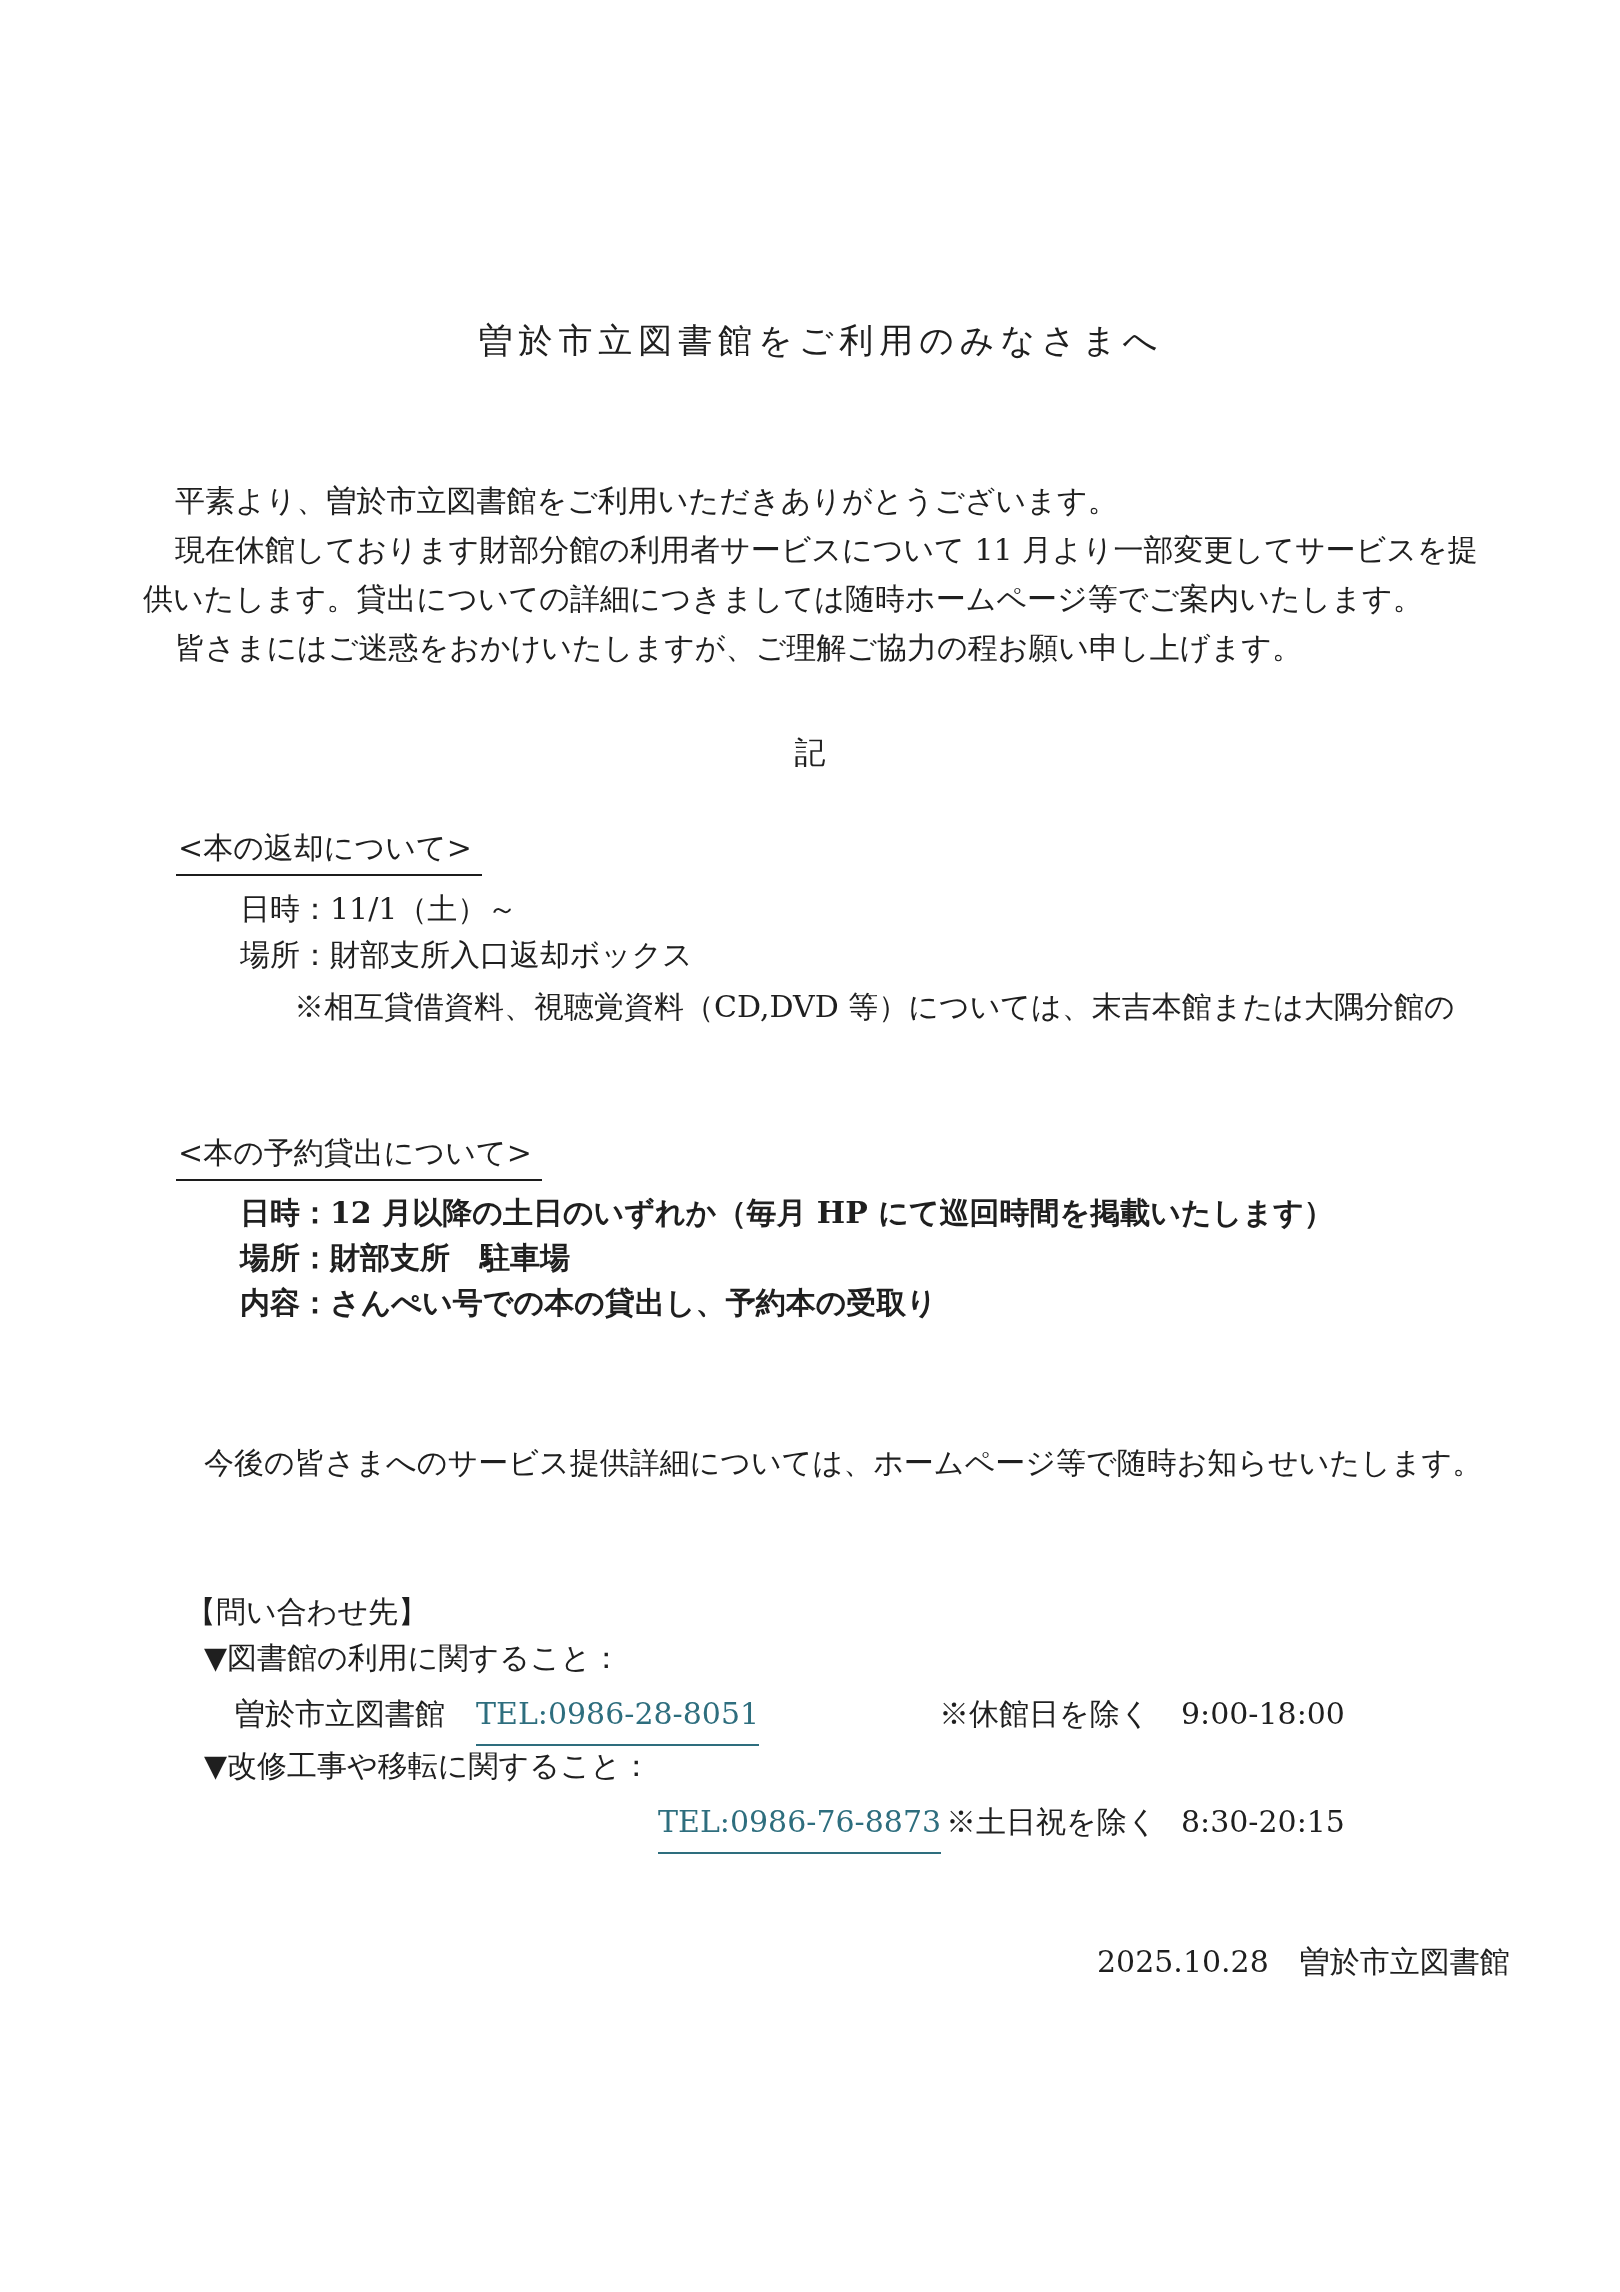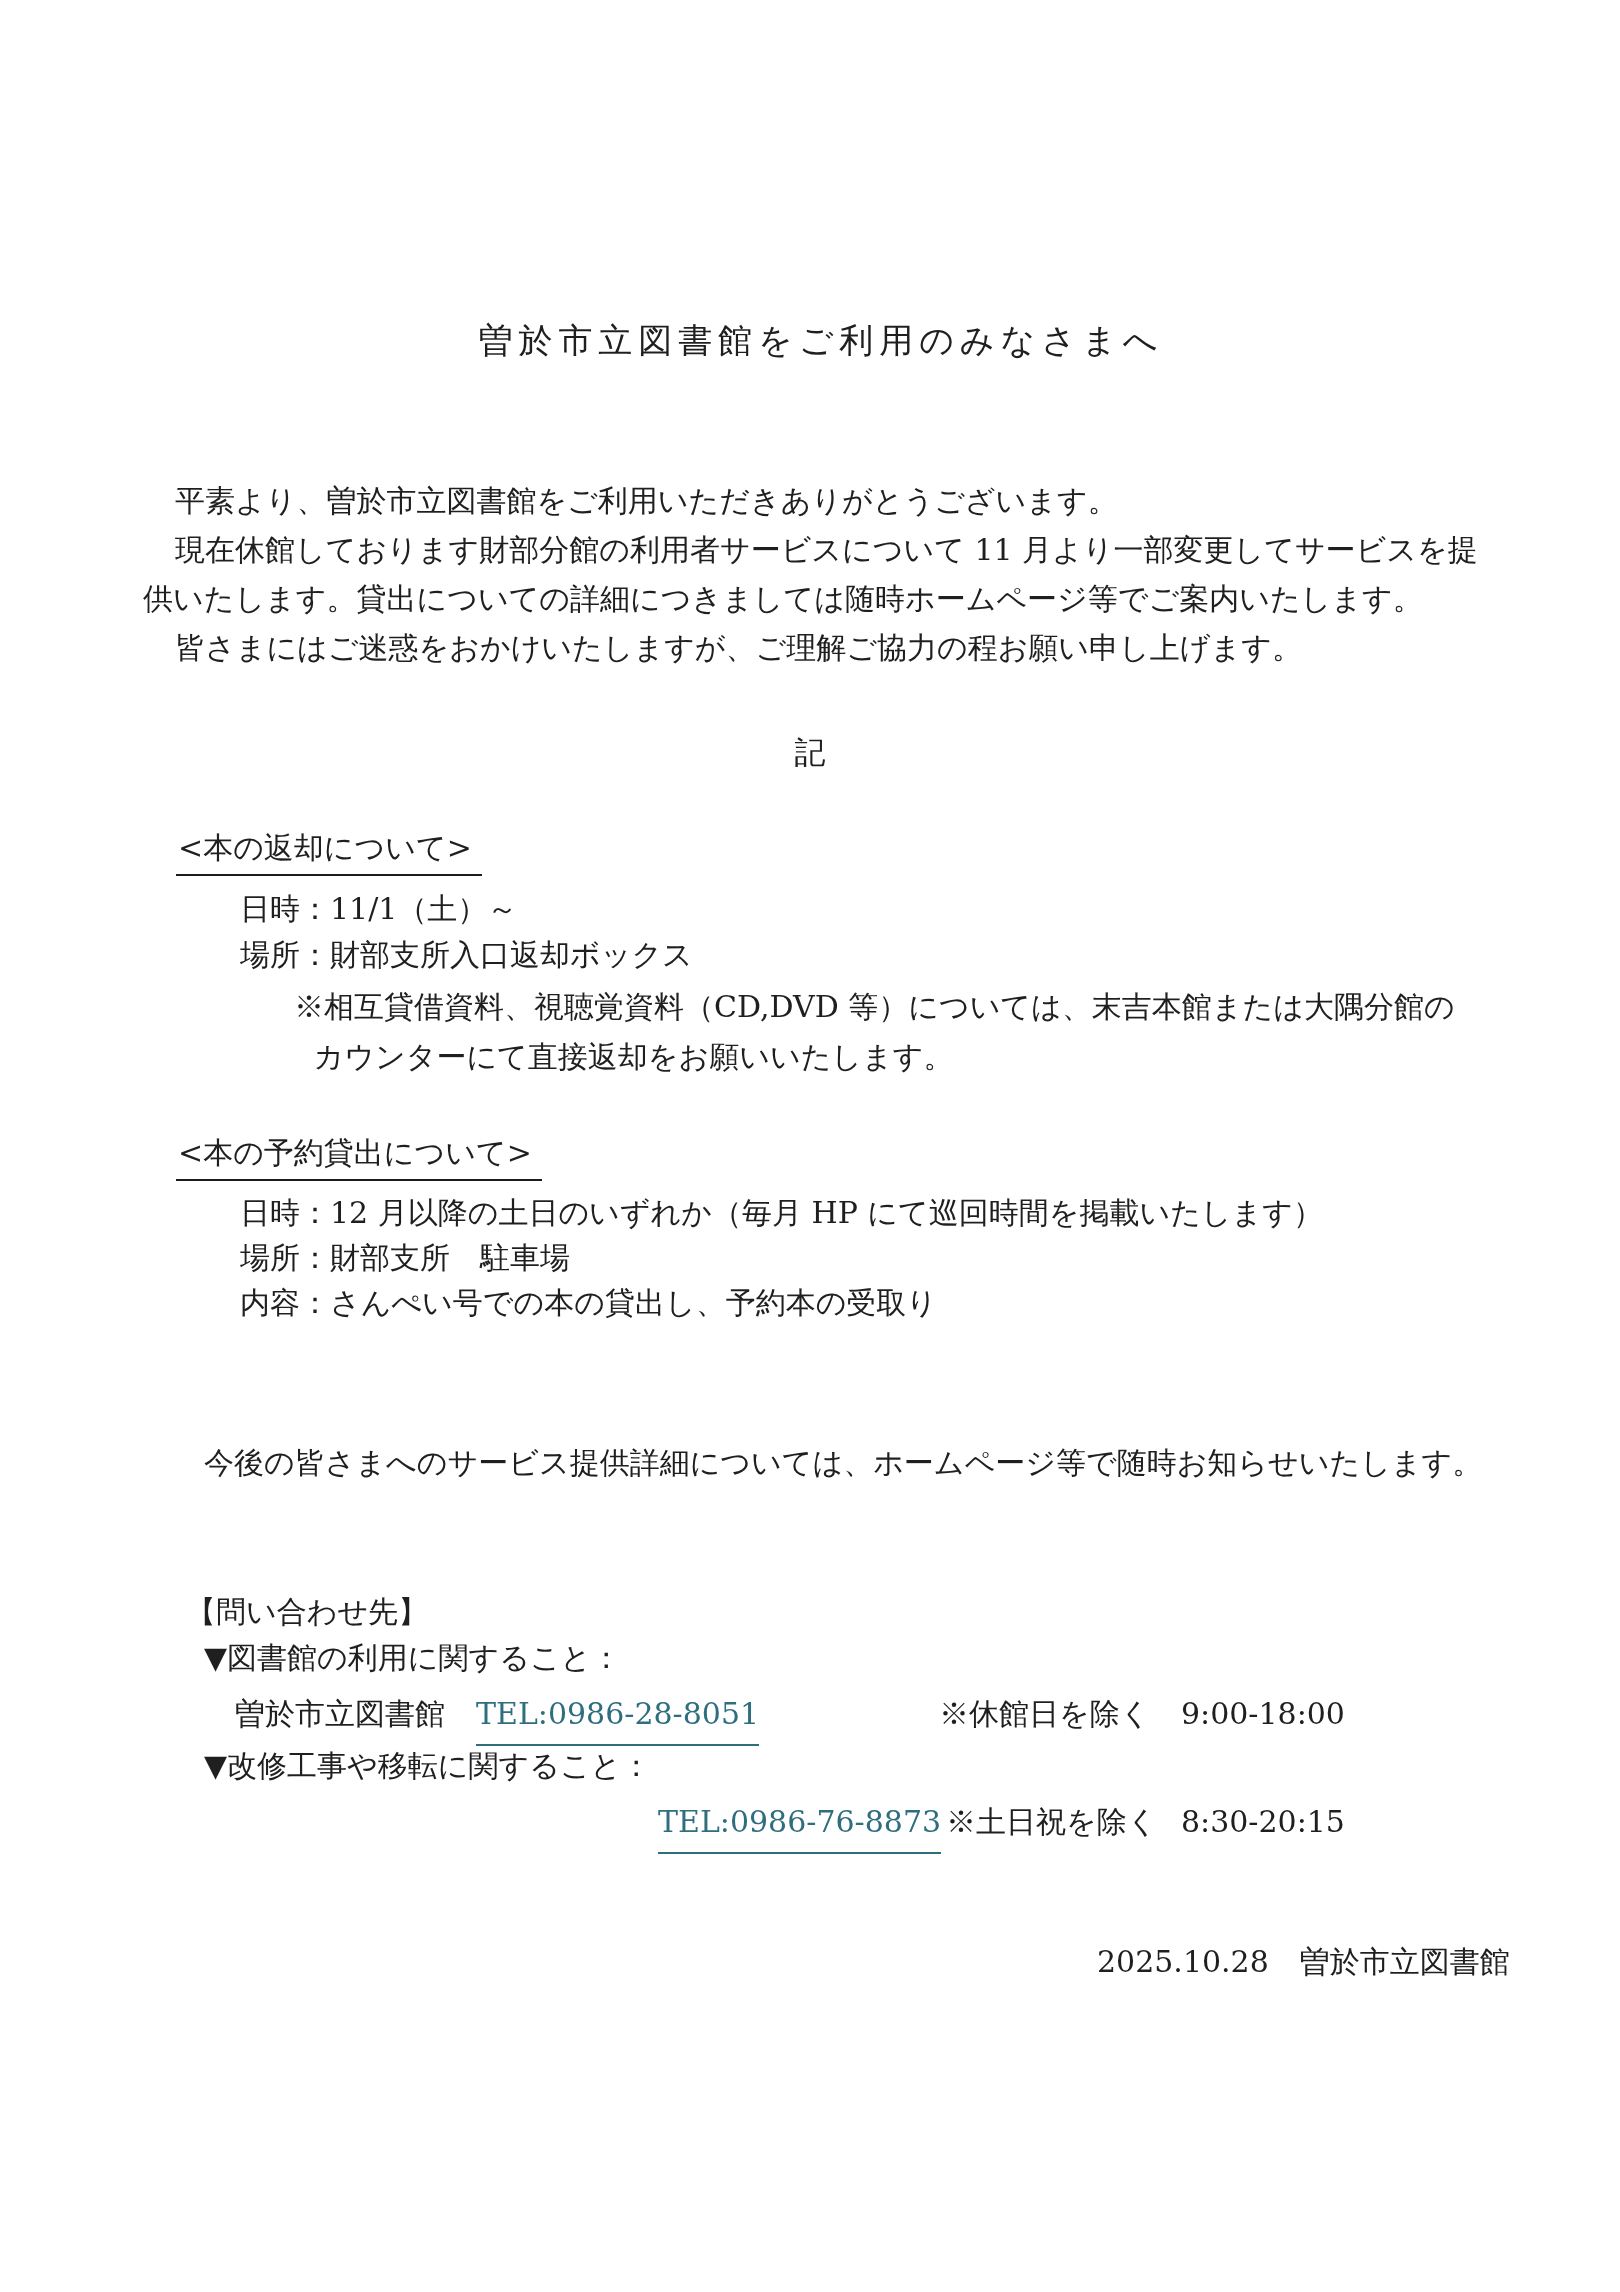--- a/index.html
+++ b/index.html
@@ -53,21 +53,21 @@
     border-bottom: 2.9px solid #1c1c1c;
     padding: 0 9.8px 7.8px 2px;
     line-height: 1.25;
   }
   .sec1-head { top: 829px; }
   .sec2-head { top: 1134px; }
 
   .sec1-items { top: 886px; left: 240px; line-height: 46px; }
   .sec1-notes { top: 982px; left: 294px; line-height: 50px; }
   .sec1-notes .note2 { padding-left: 19.6px; }
-  .sec2-items { top: 1190px; left: 240px; line-height: 45px; }
+  .sec2-items { top: 1190px; left: 240px; line-height: 45px; font-weight: bold; }
 
   .closing { top: 1440px; left: 204px; line-height: 45px; }
 
   .contact-head { top: 1589px; left: 186px; line-height: 45px; }
   .cat { left: 204px; line-height: 45px; }
   .cat1 { top: 1635px; }
   .cat2 { top: 1743px; }
 
   .crow { left: 0; width: 100%; height: 51px; }
   .row1 { top: 1691px; }
@@ -108,21 +108,20 @@
 
   <div class="abs sec-head sec1-head">&lt;本の返却について&gt;</div>
 
   <div class="abs sec1-items">
     <div>日時：11/1（土）～</div>
     <div>場所：財部支所入口返却ボックス</div>
   </div>
 
   <div class="abs sec1-notes">
     <div>※相互貸借資料、視聴覚資料（CD,DVD 等）については、末吉本館または大隅分館の</div>
-    <div class="note2">カウンターにて直接返却をお願いいたします。</div>
   </div>
 
   <div class="abs sec-head sec2-head">&lt;本の予約貸出について&gt;</div>
 
   <div class="abs sec2-items">
     <div>日時：12 月以降の土日のいずれか（毎月 HP にて巡回時間を掲載いたします）</div>
     <div>場所：財部支所　駐車場</div>
     <div>内容：さんぺい号での本の貸出し、予約本の受取り</div>
   </div>
 

